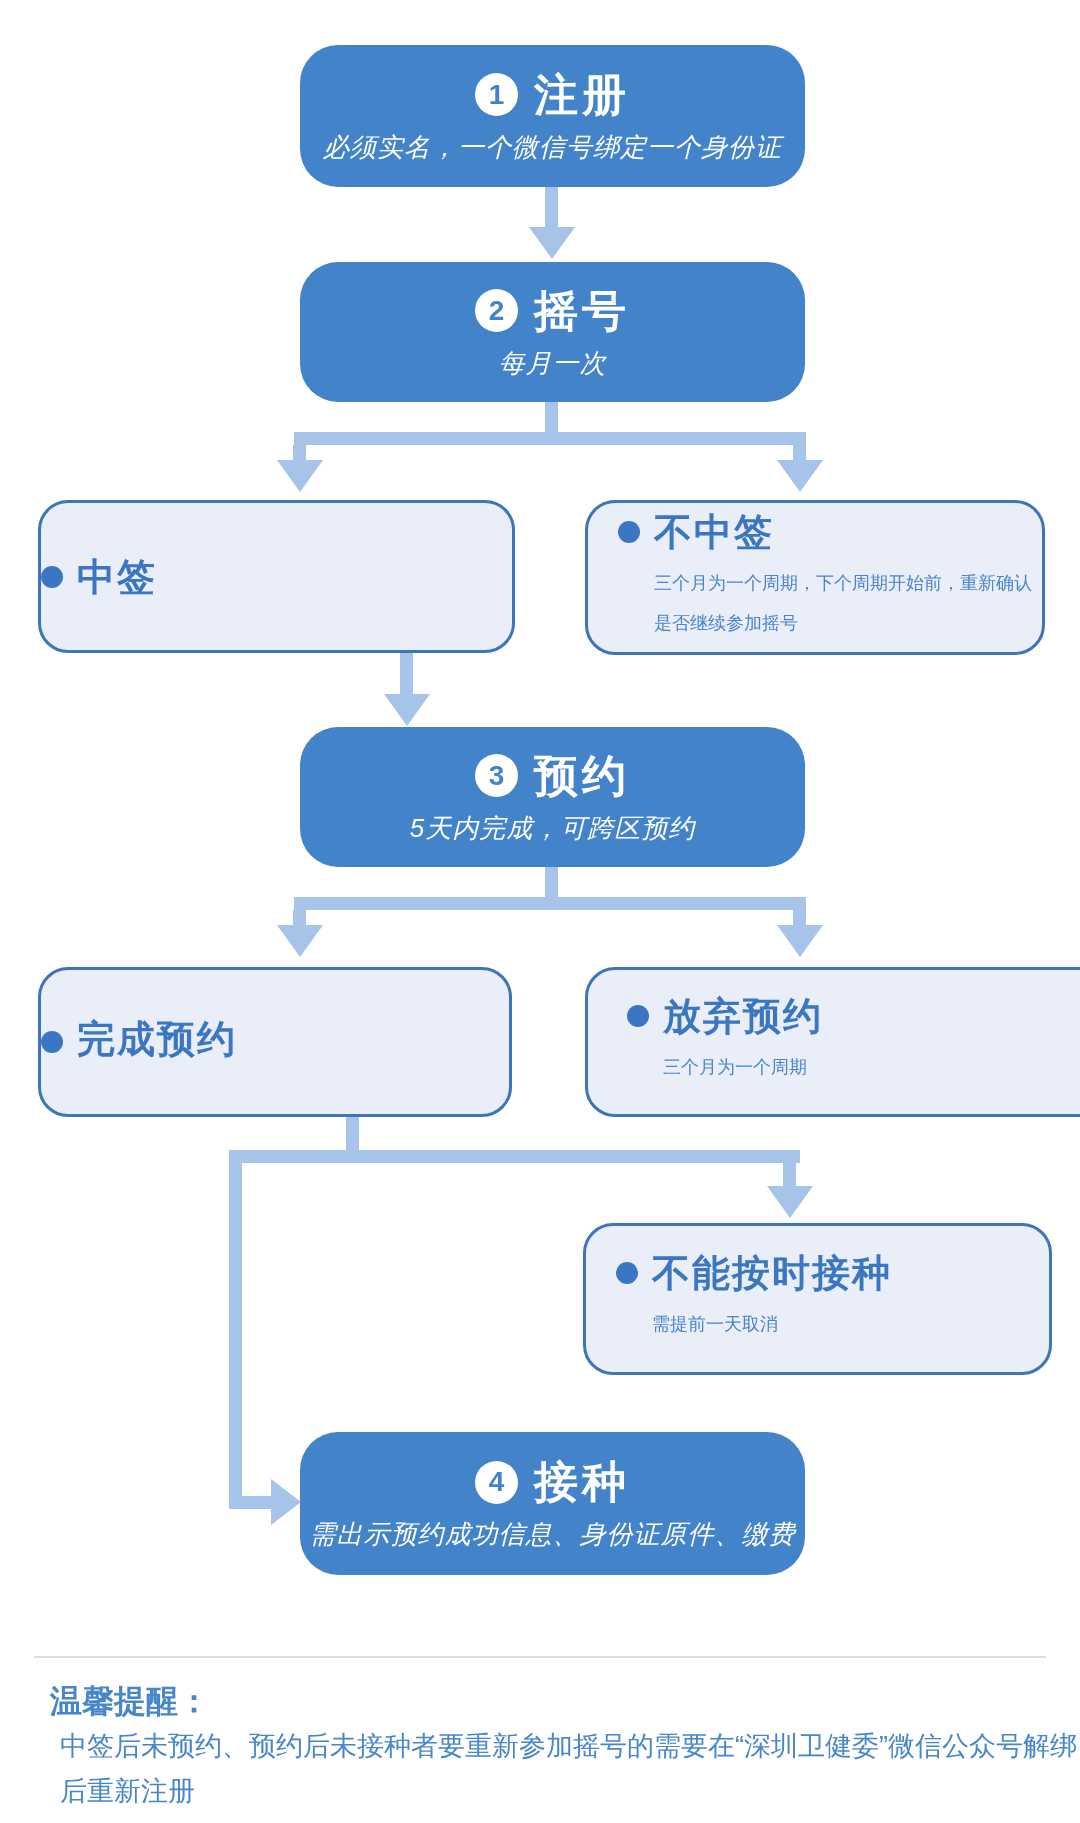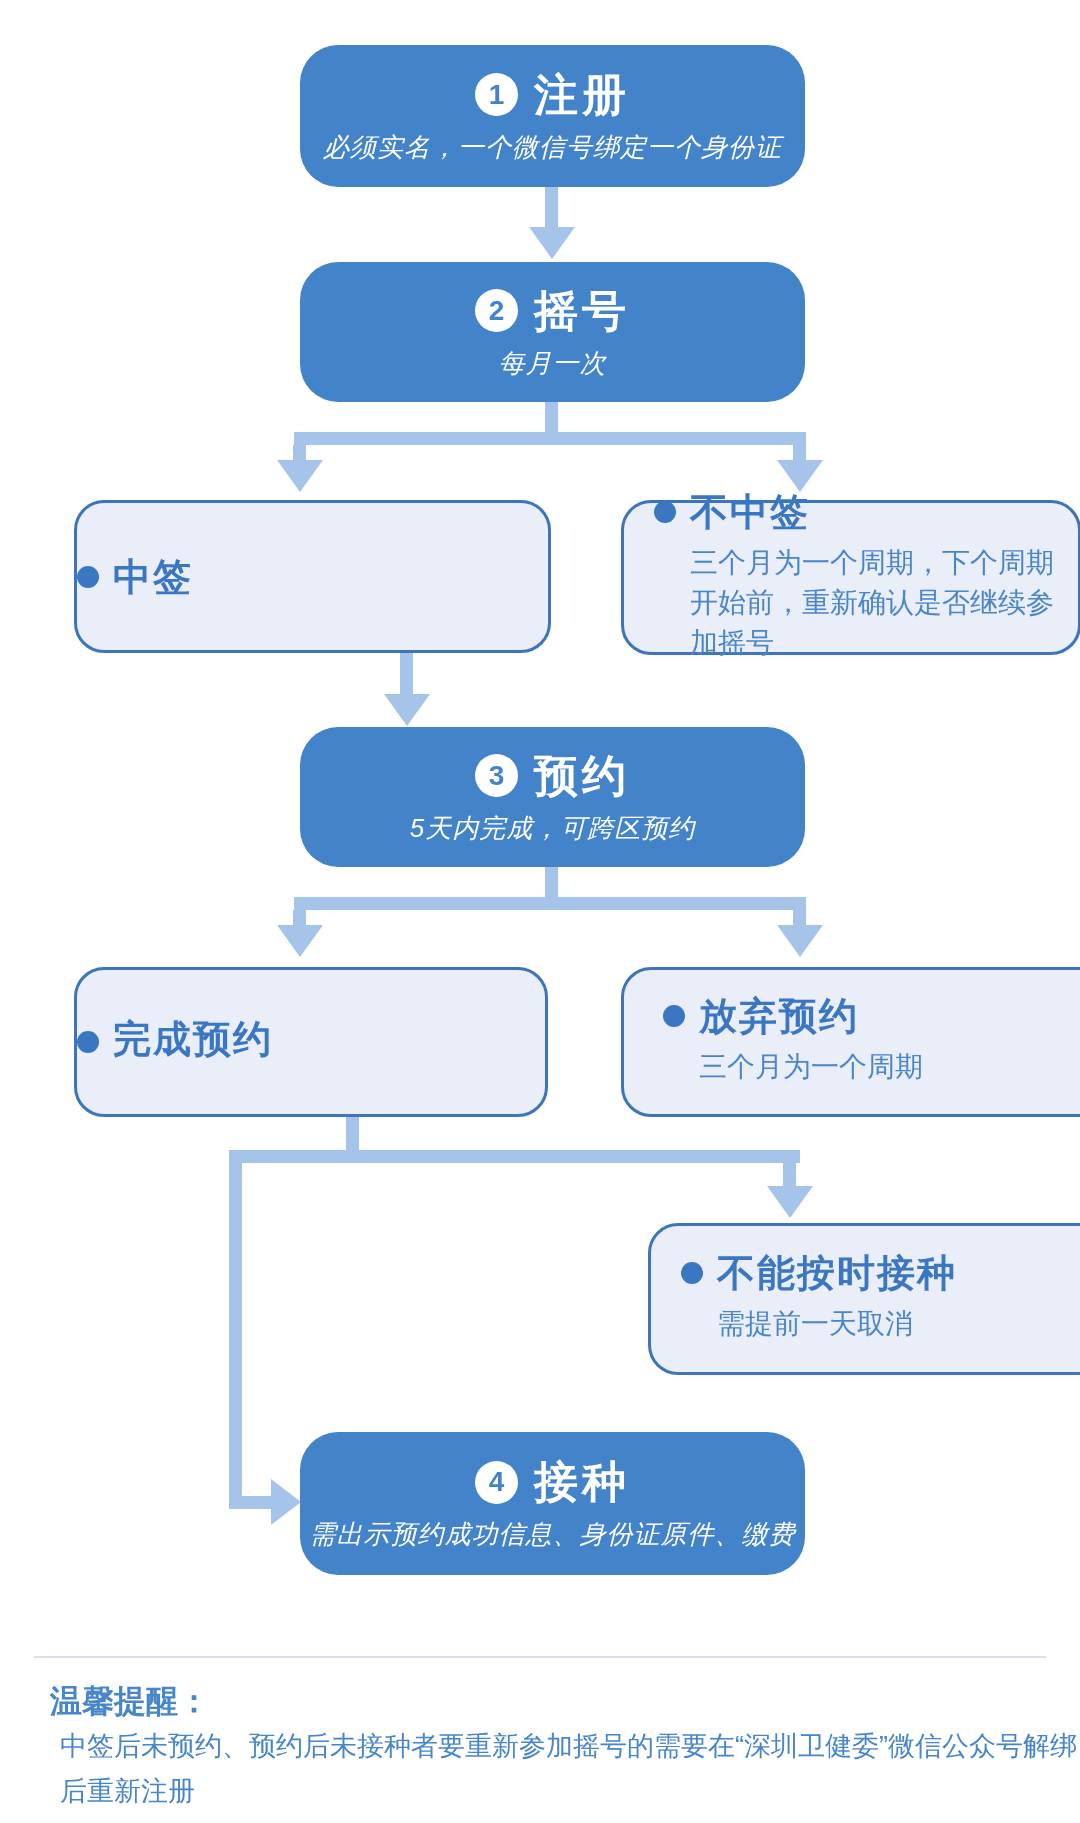--- a/index.html
+++ b/index.html
@@ -16,27 +16,27 @@
     align-items:center;justify-content:center;gap:17px;}
   .blue-title{display:flex;align-items:center;gap:16px;font-weight:bold;
     font-size:44px;letter-spacing:4px;line-height:1;}
   .num-badge{width:43px;height:43px;border-radius:50%;background:#ffffff;
     color:var(--box-blue);display:flex;align-items:center;justify-content:center;
     font-size:28px;font-weight:bold;letter-spacing:0;flex:none;}
   .blue-sub{font-size:26px;letter-spacing:1px;line-height:1;font-style:italic;}
 
   .light-box{position:absolute;background:var(--box-light-bg);
     border:3px solid var(--box-light-border);border-radius:30px;
-    box-sizing:border-box;display:flex;flex-direction:column;justify-content:center;margin-left:36px;}
+    box-sizing:border-box;display:flex;flex-direction:column;justify-content:center;}
   .light-center{}
   .light-left{align-items:flex-start;padding-left:30px;}
   .light-title{display:flex;align-items:center;gap:14px;font-size:38px;
     font-weight:bold;color:var(--accent-text);letter-spacing:2px;line-height:1;}
   .dot{width:22px;height:22px;border-radius:50%;background:var(--accent-text);flex:none;}
-  .light-sub{font-size:28px;color:var(--subtitle-text);margin-left:36px;
+  .light-sub{font-size:18px;color:var(--subtitle-text);margin-left:36px;
     margin-top:12px;line-height:40px;max-width:394px;}
 
   .cline{position:absolute;background:var(--connector);}
   .head-down{position:absolute;width:0;height:0;
     border-left:23px solid transparent;border-right:23px solid transparent;
     border-top:32px solid var(--connector);}
   .head-right{position:absolute;width:0;height:0;
     border-top:23px solid transparent;border-bottom:23px solid transparent;
     border-left:30px solid var(--connector);}
 
@@ -127,21 +127,21 @@
   </div>
 
   <div class="cline" style="left:346px;top:1117px;width:13px;height:34px;"></div>
   <div class="cline" style="left:229px;top:1150px;width:571px;height:13px;"></div>
   <div class="cline" style="left:783px;top:1163px;width:13px;height:23px;"></div>
   <div class="head-down" style="left:767px;top:1186px;"></div>
   <div class="cline" style="left:229px;top:1150px;width:13px;height:359px;"></div>
   <div class="cline" style="left:229px;top:1496px;width:42px;height:13px;"></div>
   <div class="head-right" style="left:271px;top:1479px;"></div>
 
-  <div class="light-box light-left" style="left:612px;top:1223px;width:469px;height:152px;">
+  <div class="light-box light-left" style="left:583px;top:1223px;width:469px;height:152px;">
     <div class="light-title">
       <span class="dot"></span>
       <span>不能按时接种</span>
     </div>
     <div class="light-sub">需提前一天取消</div>
   </div>
 
   <div class="blue-box" style="top:1432px;height:143px;">
     <div class="blue-title">
       <span class="num-badge">4</span>

